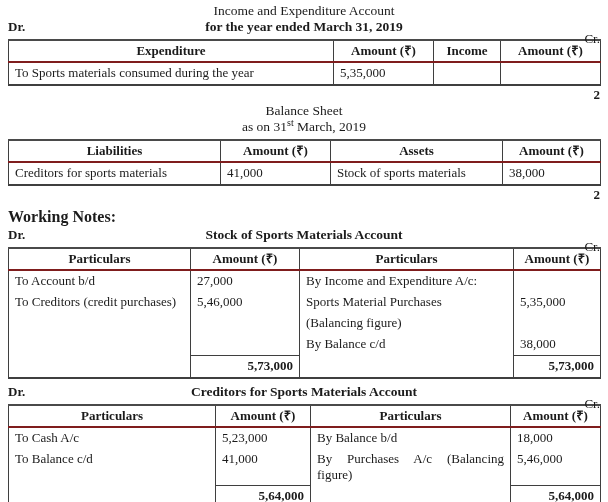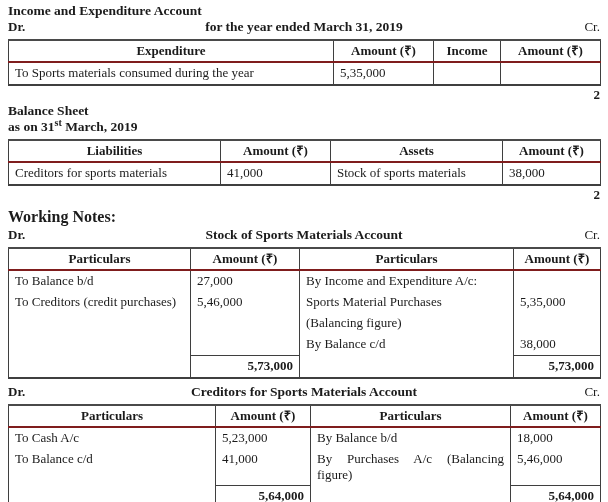--- a/index.html
+++ b/index.html
@@ -3,24 +3,24 @@
 <meta charset="utf-8">
 <style>
   html,body { margin:0; padding:0; background:#ffffff; }
   body {
     width:608px; height:502px; overflow:hidden;
     font-family:"Liberation Serif", serif;
     color:#1b1b1b; font-size:13px;
   }
   .page { padding:3px 8px 0 8px; }
 
-  .ctitle { text-align:left; font-weight:bold; font-size:13.5px; line-height:16px; }
+  .ctitle { text-align:center; font-weight:normal; font-size:13.5px; line-height:16px; }
   .drcr { position:relative; text-align:center; line-height:16px; }
   .drcr .side-l { position:absolute; left:0; top:0; font-weight:bold; }
-  .drcr .side-r { position:absolute; right:0; top:0; font-weight:normal; }
+  .drcr .side-r { position:absolute; right:0; top:12px; font-weight:normal; }
   .drcr .mid { font-weight:bold; font-size:13.5px; }
 
   table.acct {
     border-collapse:collapse; table-layout:fixed;
     width:592px; margin-top:4px;
     border-bottom:2px solid #3f3f3f;
   }
   table.acct th, table.acct td {
     border-left:1px solid #3f3f3f; border-right:1px solid #3f3f3f;
     padding:2px 6px; line-height:16px; vertical-align:top;
@@ -128,21 +128,21 @@
     <thead>
       <tr>
         <th>Particulars</th>
         <th>Amount (₹)</th>
         <th>Particulars</th>
         <th>Amount (₹)</th>
       </tr>
     </thead>
     <tbody>
       <tr>
-        <td>To Balance b/d</td>
+        <td>To Account b/d</td>
         <td class="amt">27,000</td>
         <td>By Income and Expenditure A/c:</td>
         <td class="amt"></td>
       </tr>
       <tr>
         <td>To Creditors (credit purchases)</td>
         <td class="amt">5,46,000</td>
         <td>Sports Material Purchases</td>
         <td class="amt">5,35,000</td>
       </tr>

